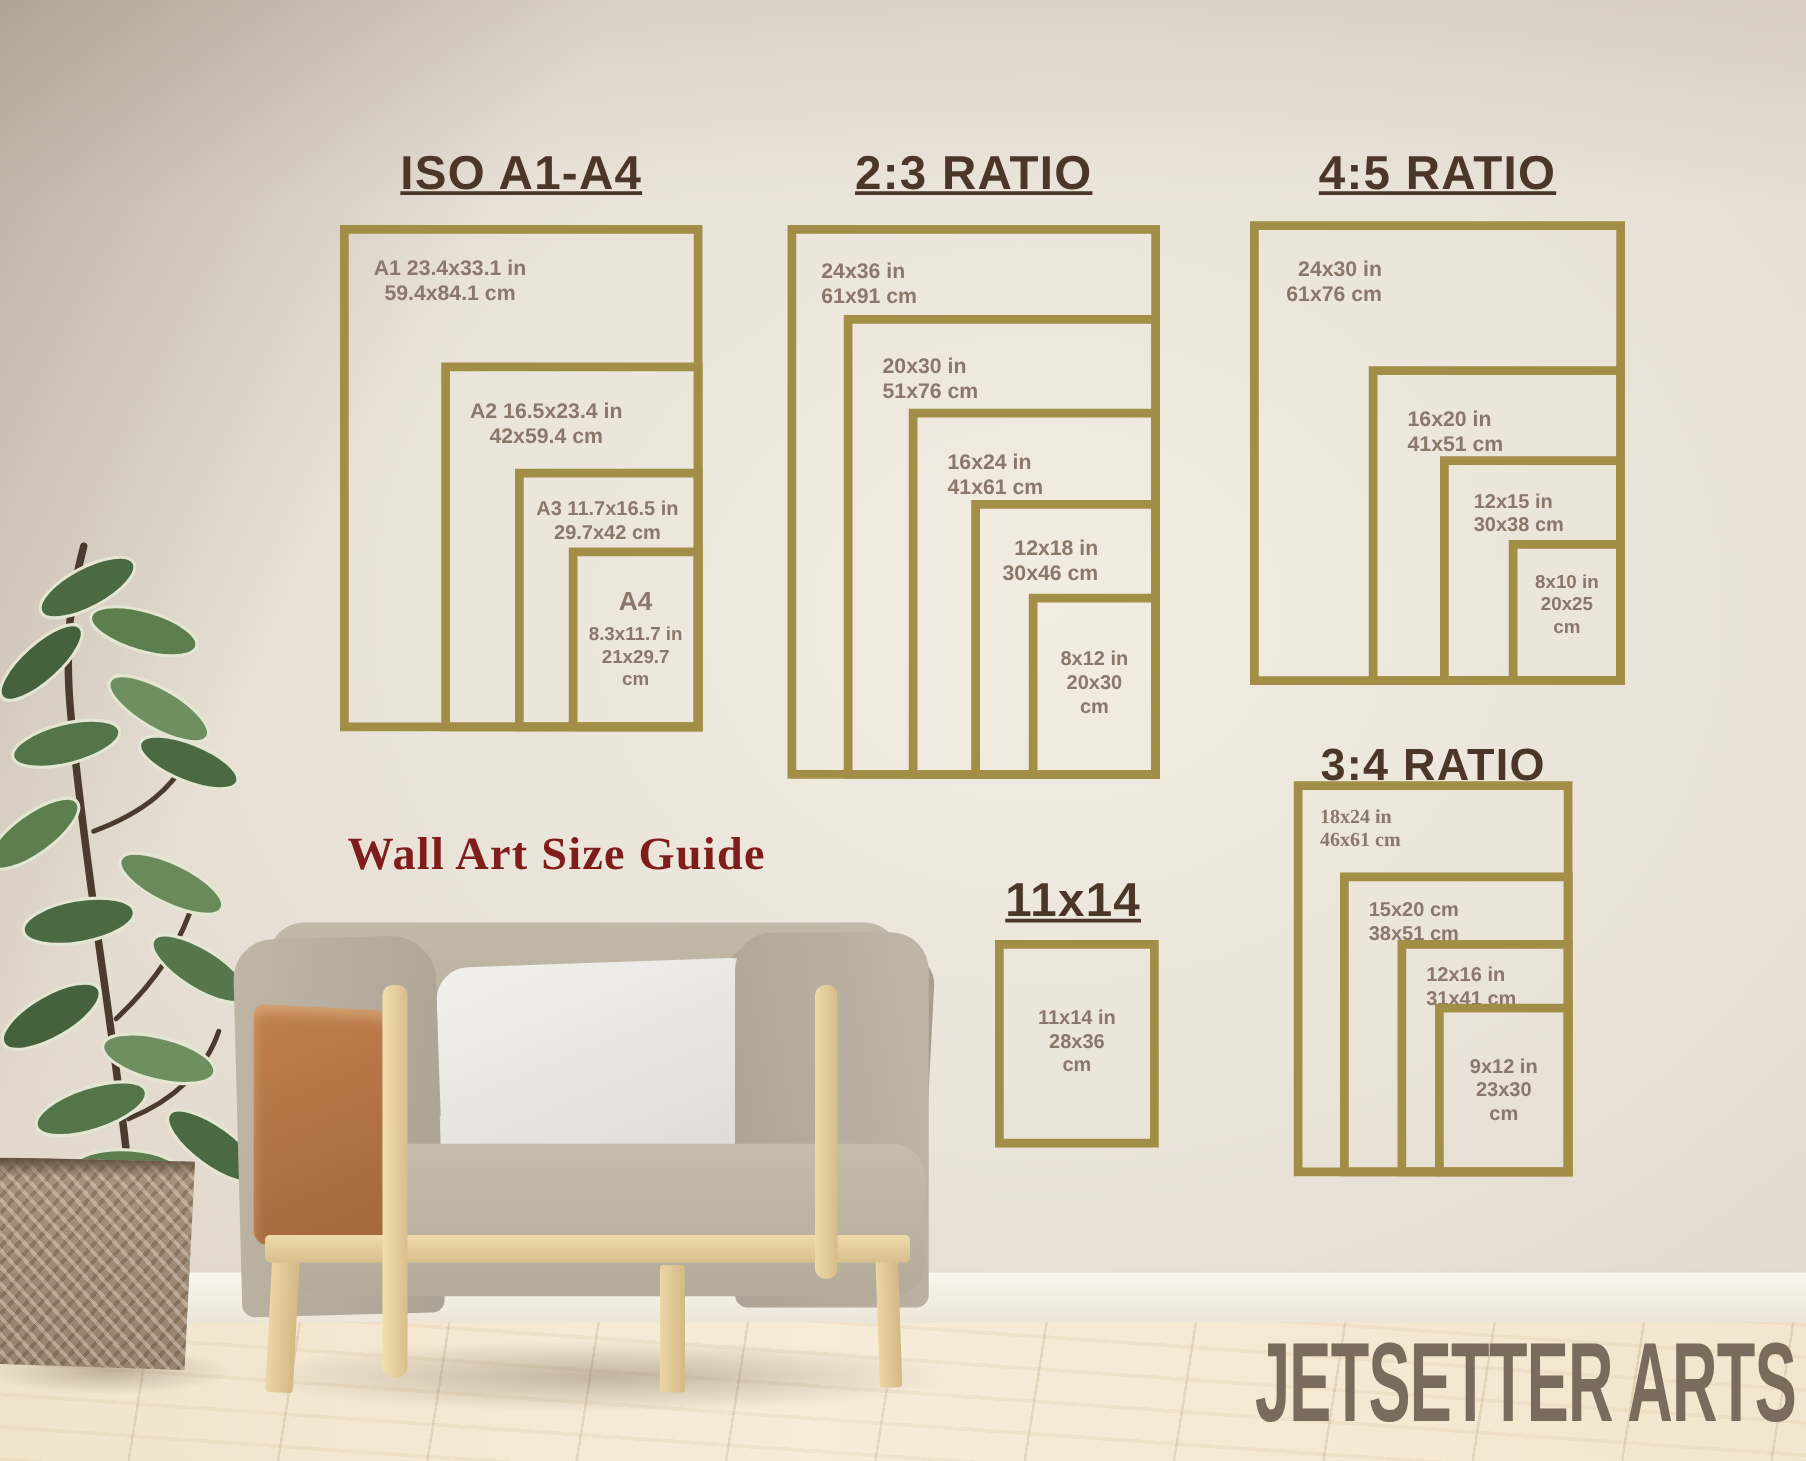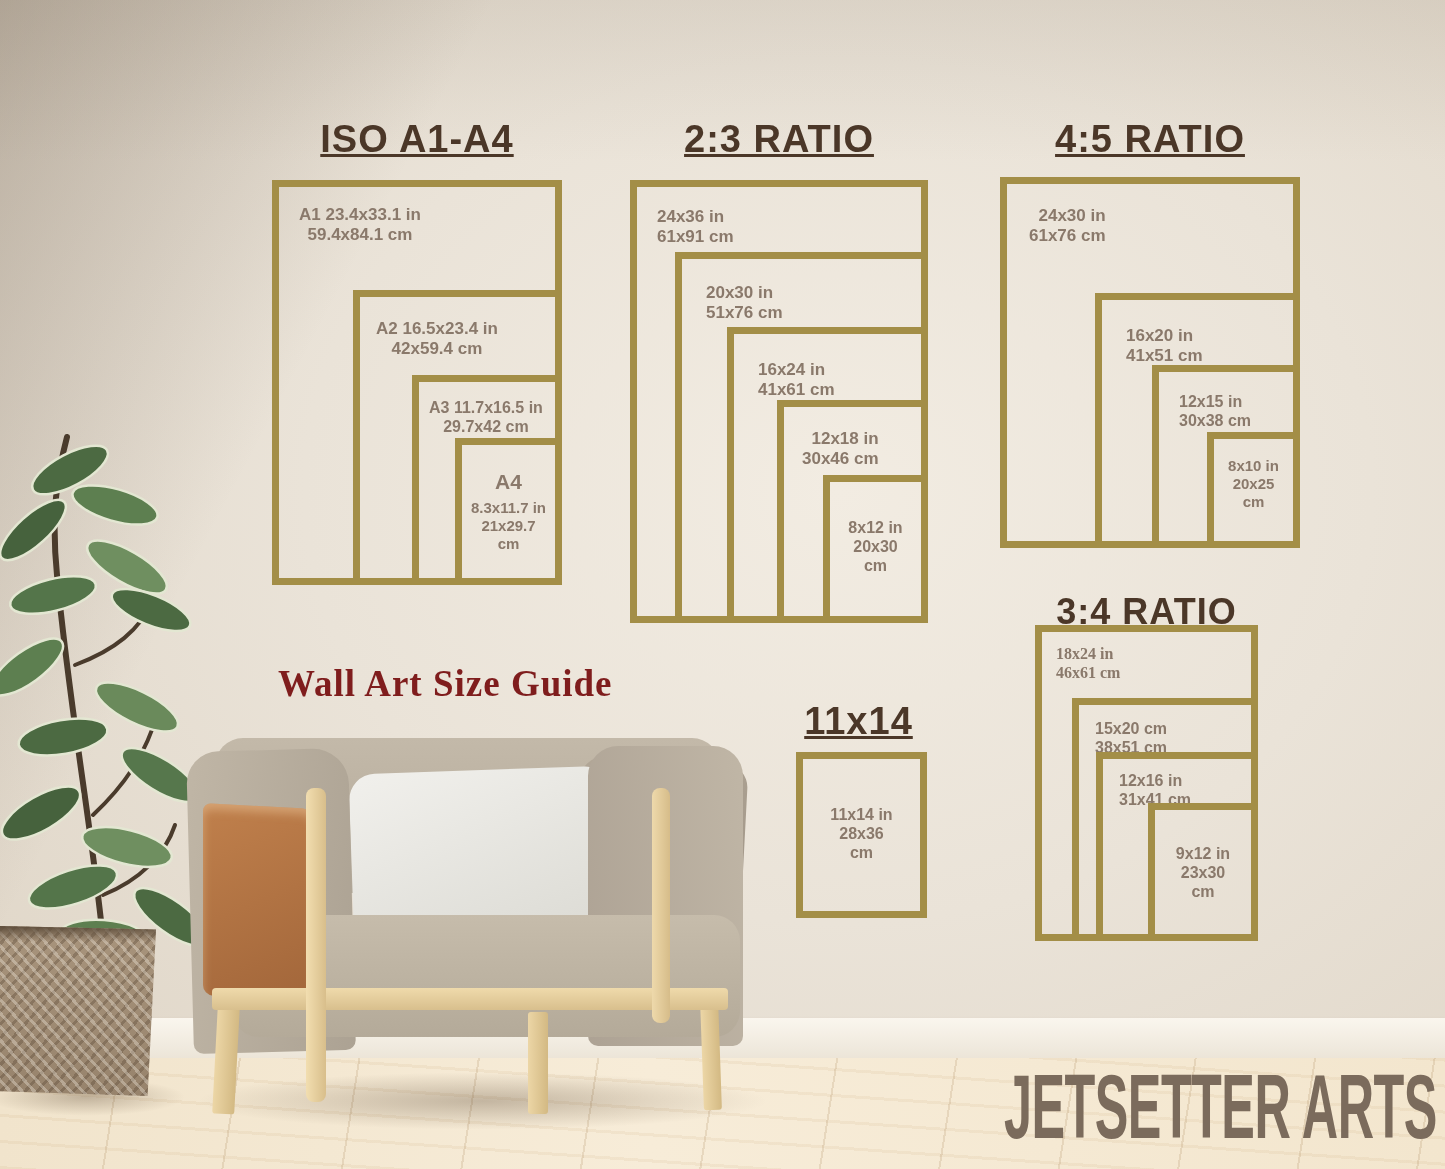--- a/index.html
+++ b/index.html
@@ -240,21 +240,21 @@
         <span>18x24 in</span>
         <span>46x61 cm</span>
       </div>
     </div>
     <div class="frame" style="width:186px; height:243px;">
       <div class="flabel" style="left:16px; top:14px; font-size:16px; text-align:left;">
         <span>15x20 cm</span>
         <span>38x51 cm</span>
       </div>
     </div>
-    <div class="frame" style="width:162px; height:189px;">
+    <div class="frame" style="width:140px; height:189px;">
       <div class="flabel" style="left:16px; top:12px; font-size:16px; text-align:left;">
         <span>12x16 in</span>
         <span>31x41 cm</span>
       </div>
     </div>
     <div class="frame" style="width:110px; height:138px;">
       <div class="flabel c" style="top:34px; font-size:16px;">
         <span>9x12 in</span>
         <span>23x30</span>
         <span>cm</span>

